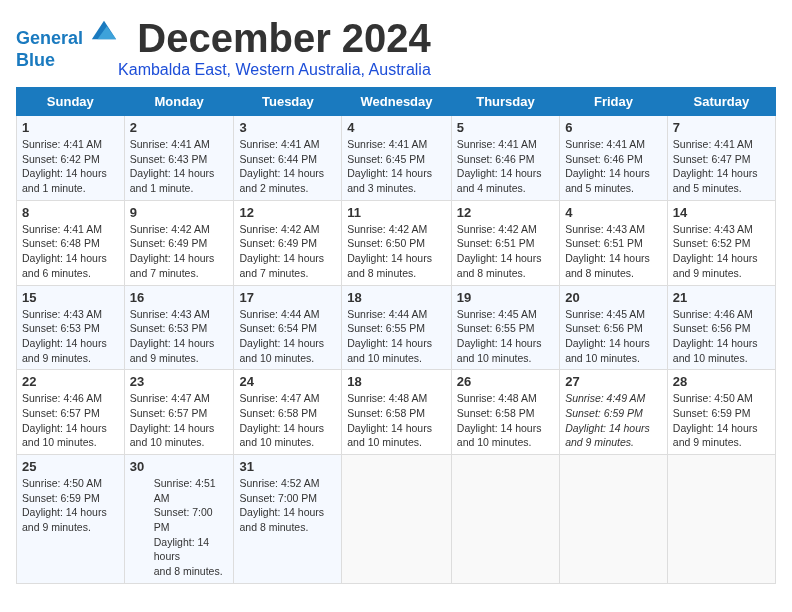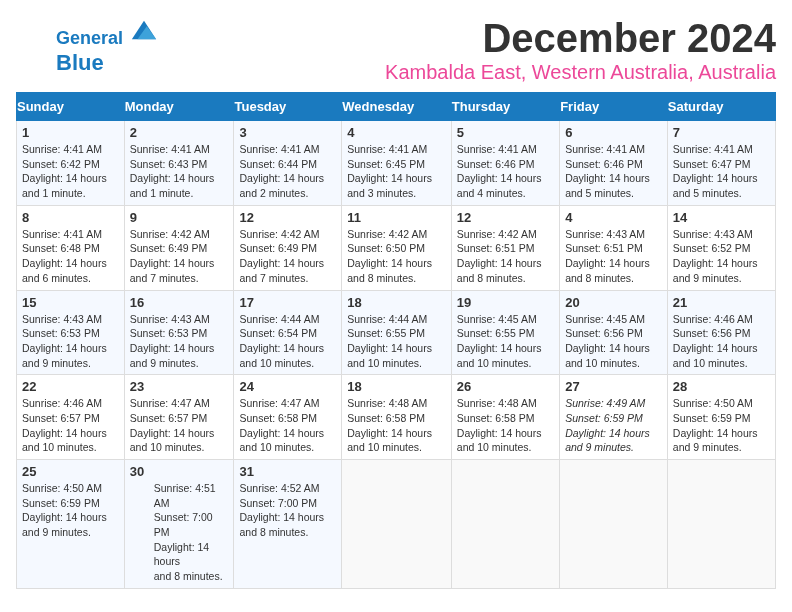--- a/index.html
+++ b/index.html
@@ -6,23 +6,22 @@
     body {
       font-family: Arial, sans-serif;
       background: #fff;
       width: 792px;
       min-height: 612px;
       padding: 16px;
     }
     .header {
       display: flex;
       align-items: flex-start;
-      justify-content: space-between;
+      justify-content: flex-start;
       margin-bottom: 8px;
-      margin-left: 40px;
     }
     .logo {
       display: flex;
       align-items: center;
     }
     .logo-text {
       font-size: 18px;
       font-weight: bold;
       color: #333;
       line-height: 1.2;
@@ -37,32 +36,32 @@
     }
     .title-block {
       text-align: right;
     }
     .month-title {
       font-size: 40px;
       font-weight: bold;
       color: #333;
     }
     .location-title {
-      font-size: 20px;
-      color: #ec4899;
+      font-size: 16px;
+      color: #1d4ed8;
     }
     table {
       width: 100%;
       border-collapse: collapse;
       font-size: 11px;
     }
     thead tr th {
       background-color: #1a7abf;
       color: #fff;
-      text-align: left;
+      text-align: center;
       padding: 6px 0;
       font-size: 13px;
       font-weight: bold;
       border: 1px solid #1a7abf;
     }
     tbody tr td {
       border: 1px solid #ddd;
       vertical-align: top;
       padding: 4px 5px;
       width: 113px;
@@ -99,21 +98,21 @@
       <div style="display:flex;align-items:center;">
         <div class="logo-text">
           <span>General</span>
           <svg class="logo-icon" viewBox="0 0 30 28" xmlns="http://www.w3.org/2000/svg">
             <polygon points="2,24 15,4 28,24" fill="#1a7abf"></polygon>
             <polygon points="8,24 18,10 28,24" fill="#4db3e6" opacity="0.7"></polygon>
           </svg>
         </div>
         <div></div>
       </div>
-      <div class="logo-text" style="color:#1a7abf;font-size:22px;font-weight:bold;">Blue</div>
+      <div class="logo-text" style="color:#1a7abf;font-size:18px;font-weight:bold;">Blue</div>
     </div>
   </div>
   <div class="title-block">
     <div class="month-title">December 2024</div>
     <div class="location-title">Kambalda East, Western Australia, Australia</div>
   </div>
 </div>
 
 <table>
   <thead>

